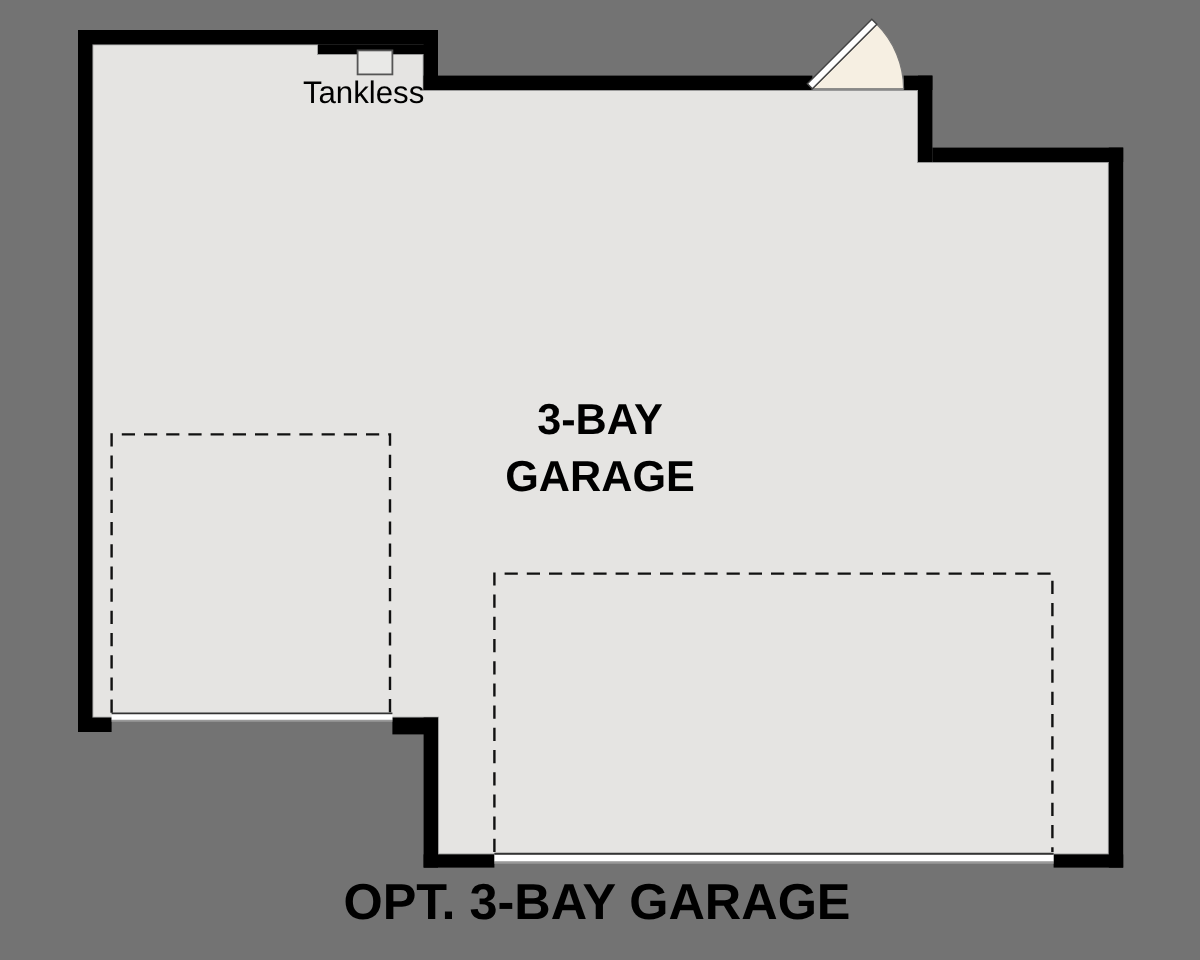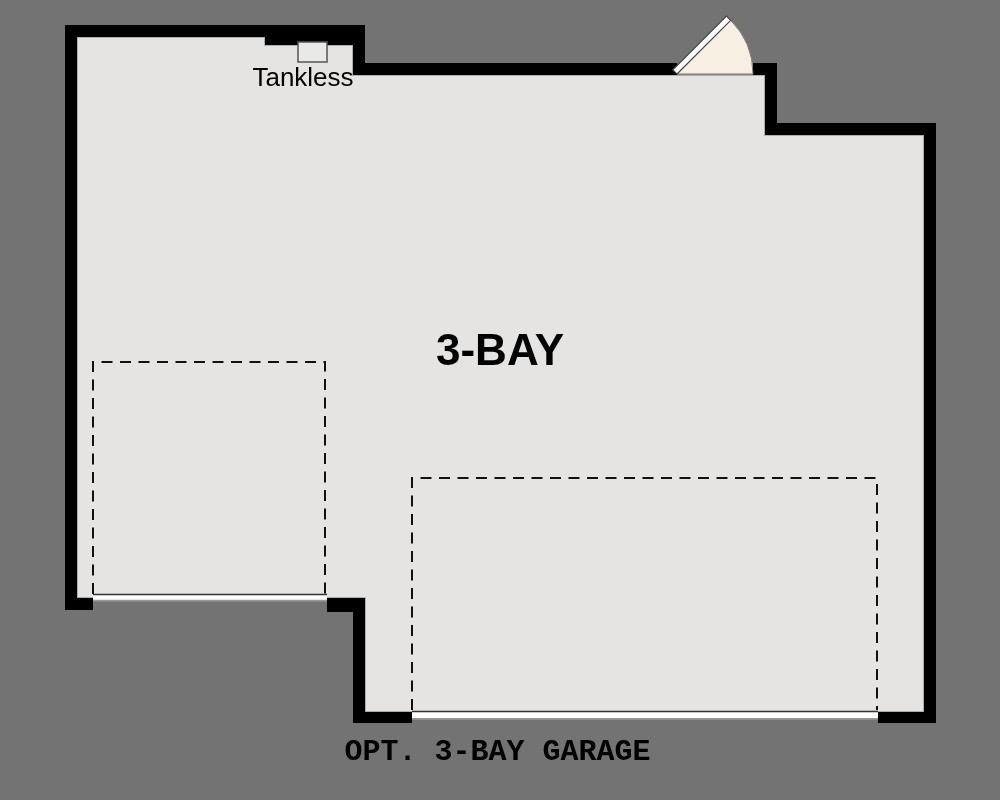--- a/index.html
+++ b/index.html
@@ -31,32 +31,31 @@
     top: 62px;
     width: 200px;
     font-size: 26px;
     line-height: 30px;
     font-weight: 400;
   }
   .room-label {
     left: 350px;
     top: 326px;
     width: 300px;
-    font-size: 44px;
+    font-size: 36px;
     line-height: 47px;
     font-weight: 700;
   }
   .plan-title {
     left: 0px;
     top: 729px;
     width: 995px;
-    font-size: 30px;
+    font-size: 42px;
     line-height: 46px;
     font-weight: 700;
-    font-family: Liberation Mono, monospace;
   }
   .floor { fill: #e5e4e2; stroke: #9a9a9a; stroke-width: 1.5; }
   .walls { fill: #000000; }
   .wh-box { fill: #e9e9e7; stroke: #555555; stroke-width: 1.5; }
   .door-fan { fill: #f6efe2; stroke: #777777; stroke-width: 1; }
   .door-leaf { fill: #ffffff; stroke: #444444; stroke-width: 1.2; }
   .gdoor-rect { fill: #ffffff; }
   .gdoor-top { stroke: #333333; stroke-width: 1.6; }
   .gdoor-bottom { stroke: #999999; stroke-width: 1.8; }
   .bay-outline { fill: none; stroke: #111111; stroke-width: 2; stroke-dasharray: 11 7.5; }
@@ -111,17 +110,18 @@
       <polygon class="door-leaf" points="677,74 730.7,20.3 726.5,16.1 672.8,69.8"></polygon>
     </g>
   </svg>
 
   <div class="label wh-label">
     <div>Tankless</div>
   </div>
 
   <div class="label room-label">
     <div>3-BAY</div>
+    <div>GARAGE</div>
   </div>
 
   <div class="label plan-title">OPT. 3-BAY GARAGE</div>
 
 </div>
 
 </body></html>

